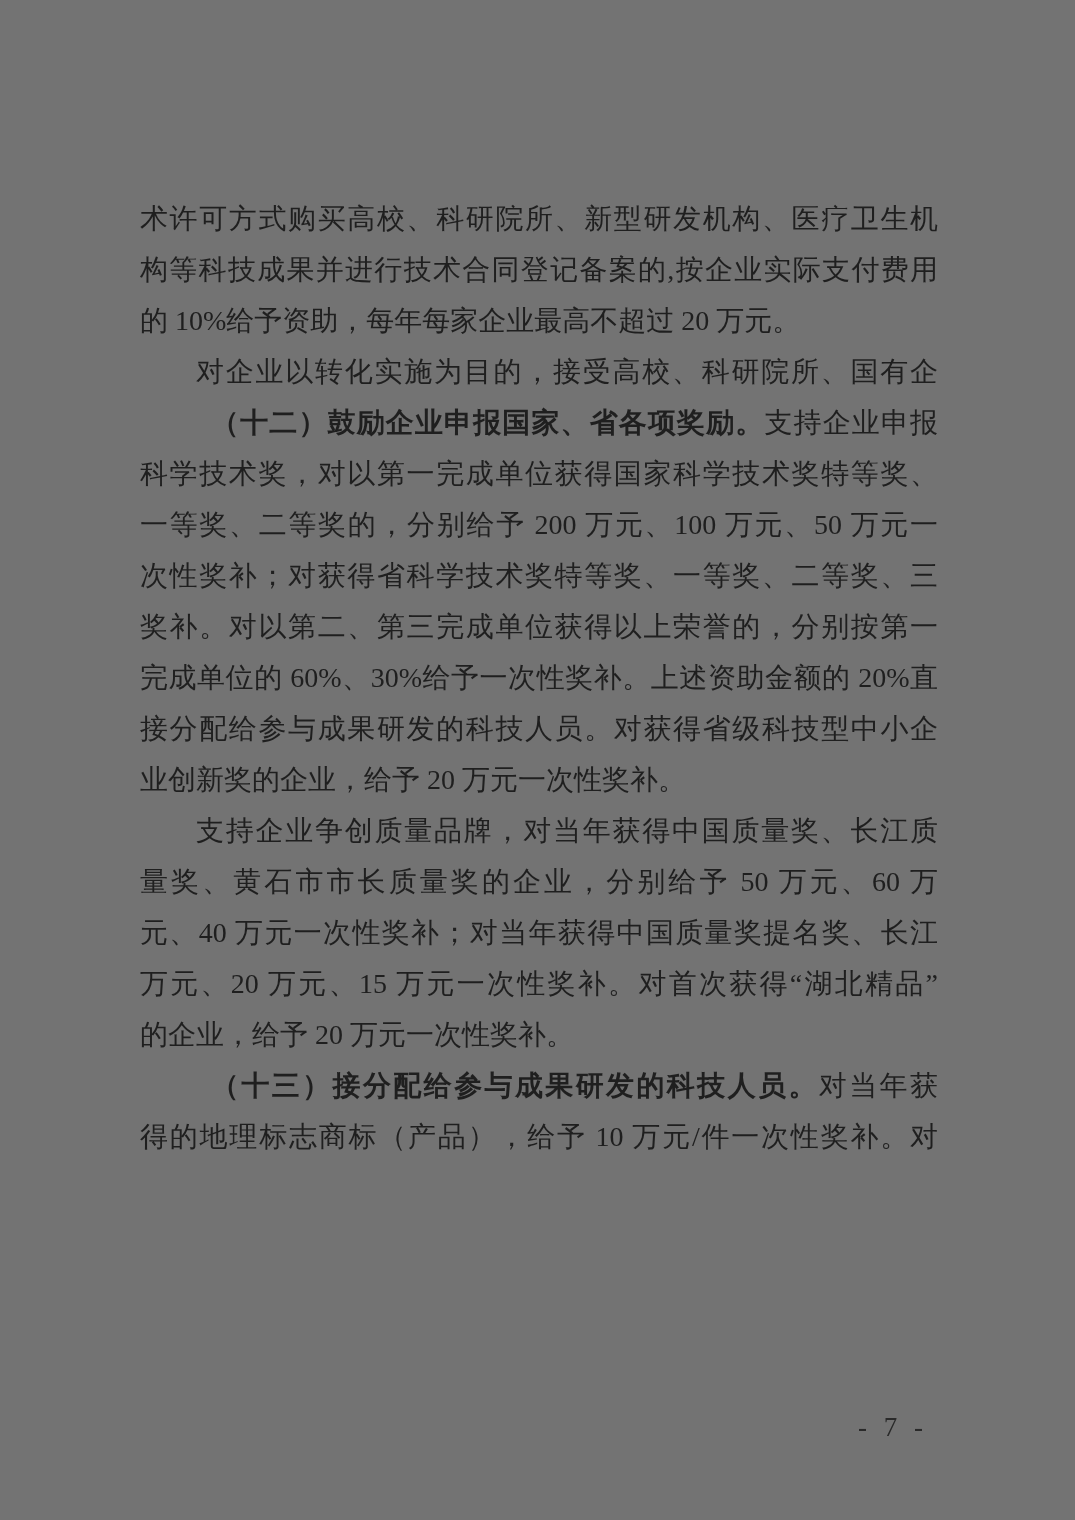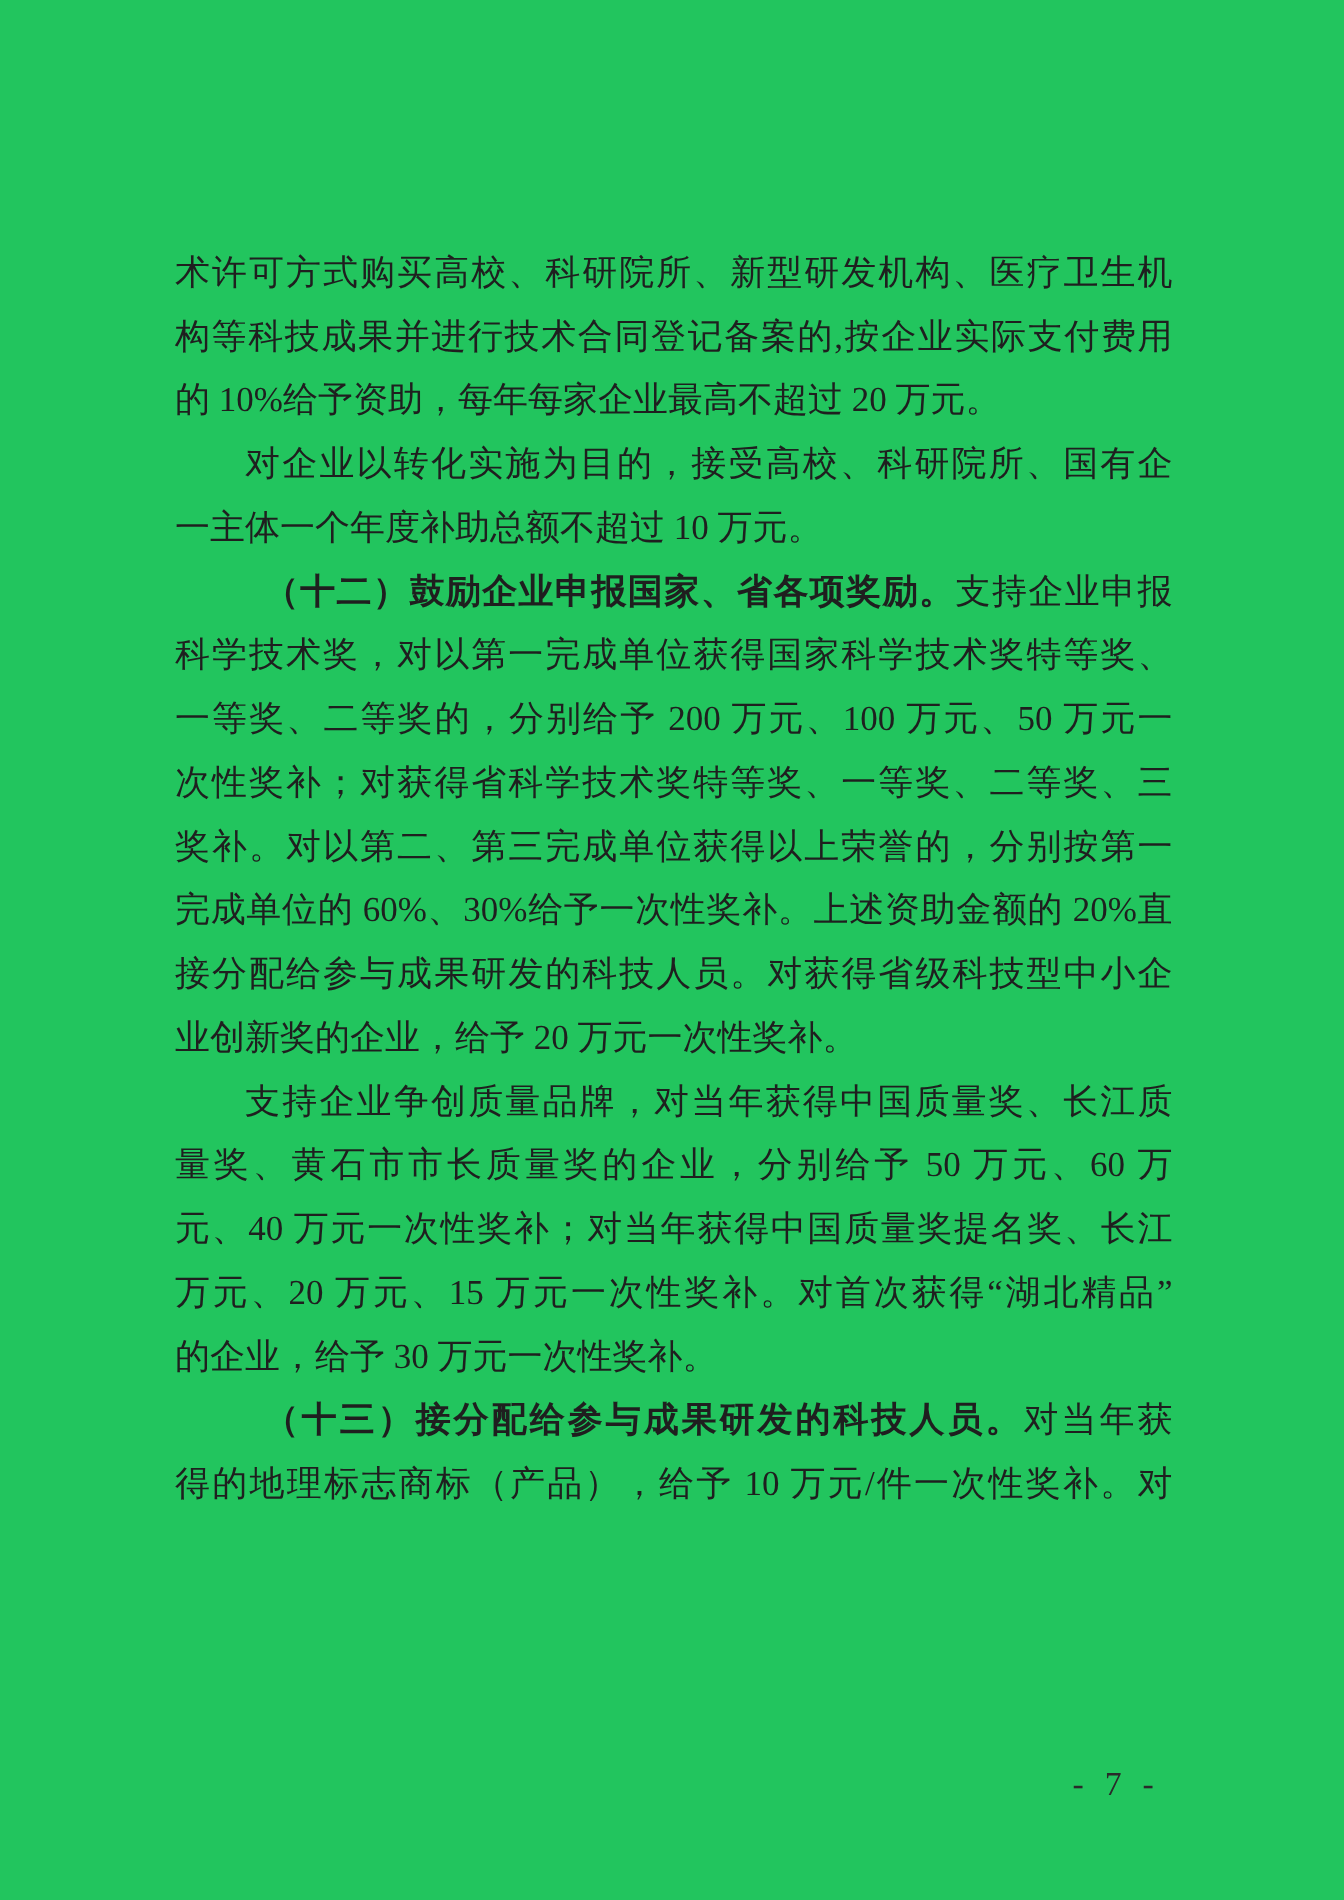--- a/index.html
+++ b/index.html
@@ -1,20 +1,20 @@
 <!DOCTYPE html>
 <html><head>
 <meta charset="utf-8">
 <style>
   html, body { margin: 0; padding: 0; background: #ffffff; }
   .page {
     position: relative;
     width: 1075px;
     height: 1520px;
-    background: #22c55e;
+    background: #737373;
     font-family: "Liberation Serif", "DejaVu Serif", serif;
     color: #1f1f1f;
     overflow: hidden;
   }
   .textblock {
     position: absolute;
     left: 140px;
     top: 193px;
     width: 798px;
   }
@@ -48,42 +48,41 @@
   <div class="textblock">
 
     <div class="para">
       <div class="line">术许可方式购买高校、科研院所、新型研发机构、医疗卫生机</div>
       <div class="line">构等科技成果并进行技术合同登记备案的,按企业实际支付费用</div>
       <div class="line end">的 10%给予资助，每年每家企业最高不超过 20 万元。</div>
     </div>
 
     <div class="para">
       <div class="line indent">对企业以转化实施为目的，接受高校、科研院所、国有企</div>
-      <div class="line end">一主体一个年度补助总额不超过 10 万元。</div>
     </div>
 
     <div class="para">
       <div class="line indent">
         <span class="bold">（十二）鼓励企业申报国家、省各项奖励。</span><span>支持企业申报</span>
       </div>
       <div class="line">科学技术奖，对以第一完成单位获得国家科学技术奖特等奖、</div>
       <div class="line">一等奖、二等奖的，分别给予 200 万元、100 万元、50 万元一</div>
       <div class="line">次性奖补；对获得省科学技术奖特等奖、一等奖、二等奖、三</div>
       <div class="line">奖补。对以第二、第三完成单位获得以上荣誉的，分别按第一</div>
       <div class="line">完成单位的 60%、30%给予一次性奖补。上述资助金额的 20%直</div>
       <div class="line">接分配给参与成果研发的科技人员。对获得省级科技型中小企</div>
       <div class="line end">业创新奖的企业，给予 20 万元一次性奖补。</div>
     </div>
 
     <div class="para">
       <div class="line indent">支持企业争创质量品牌，对当年获得中国质量奖、长江质</div>
       <div class="line">量奖、黄石市市长质量奖的企业，分别给予 50 万元、60 万</div>
       <div class="line">元、40 万元一次性奖补；对当年获得中国质量奖提名奖、长江</div>
       <div class="line">万元、20 万元、15 万元一次性奖补。对首次获得“湖北精品”</div>
-      <div class="line end">的企业，给予 30 万元一次性奖补。</div>
+      <div class="line end">的企业，给予 20 万元一次性奖补。</div>
     </div>
 
     <div class="para">
       <div class="line indent">
         <span class="bold">（十三）接分配给参与成果研发的科技人员。</span><span>对当年获</span>
       </div>
       <div class="line">得的地理标志商标（产品），给予 10 万元/件一次性奖补。对</div>
     </div>
 
   </div>

